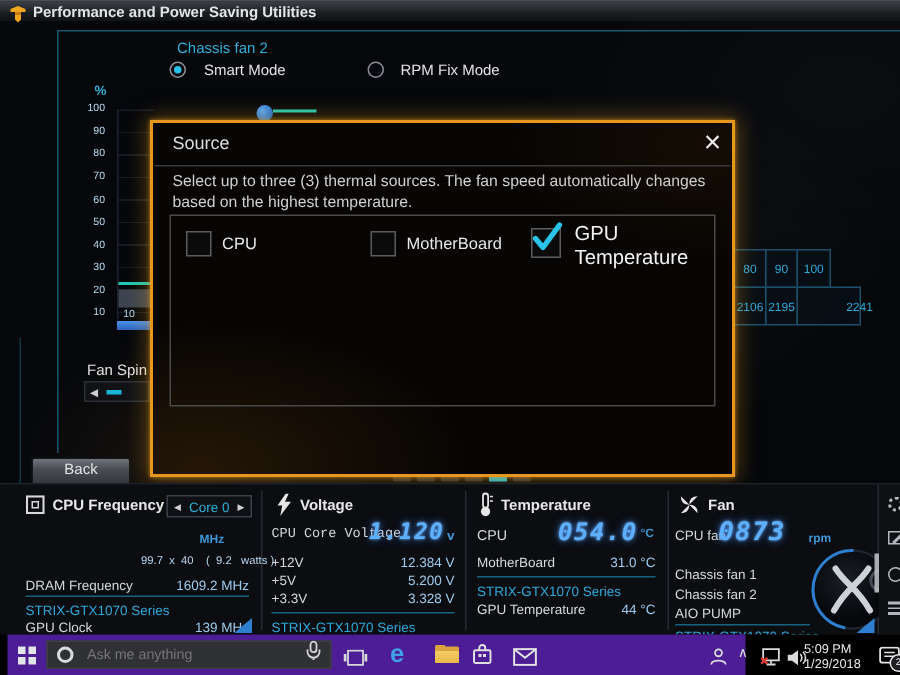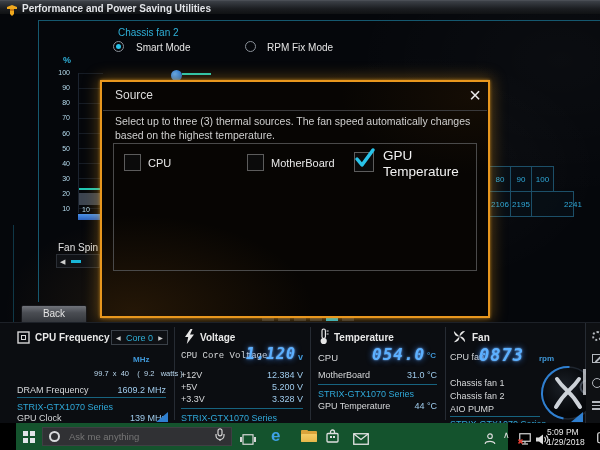--- a/index.html
+++ b/index.html
@@ -56,21 +56,21 @@
   .digital{font-family:"DejaVu Sans Mono",monospace;font-weight:bold;font-style:italic;color:#5cb0ff;
            text-shadow:0 0 6px rgba(60,140,255,.85),0 0 2px rgba(150,205,255,.9);letter-spacing:1px;}
   .unit{color:#3f97d8;font-weight:bold;}
   .coresel{border:1px solid #3a4048;background:#0e1014;display:flex;align-items:center;
            justify-content:space-between;box-sizing:border-box;padding:0 4px;}
   .coresel .arr{font-size:6px;color:#d0d0d0;}
   .coresel .cname{font-size:9px;color:#2fb0d8;}
   .tri{width:0;height:0;border-left:12px solid transparent;border-bottom:10px solid #2f7fd0;}
   .stripicon{color:#b4b8be;}
   
-  .taskbar{left:16px;top:423px;width:492px;height:27px;background:#14532d;}
+  .taskbar{left:5px;top:423px;width:492px;height:27px;background:#4c1d95;}
   .startsq{display:grid;grid-template-columns:5px 5px;grid-gap:1.5px;}
   .startsq div{width:5px;height:5px;background:#e2e5e8;}
   .searchbox{background:#303134;border:1px solid #3e3f43;box-sizing:border-box;display:flex;align-items:center;}
   .searchbox input{background:transparent;border:none;outline:none;color:#c4c6c8;font-size:9.5px;
            font-family:"Liberation Sans",sans-serif;width:130px;}
   .ring{width:11px;height:11px;border:2px solid #d8dadc;border-radius:50%;box-sizing:border-box;}
   .edge-e{font-size:17px;font-weight:bold;color:#3fa2e6;}
   .clock{font-size:8.5px;line-height:10px;color:#e8e8e8;}
   .badge{width:10px;height:10px;border-radius:50%;background:#202125;border:1px solid #e8e8e8;
          color:#fff;font-size:6.5px;line-height:10px;text-align:center;box-sizing:content-box;}

